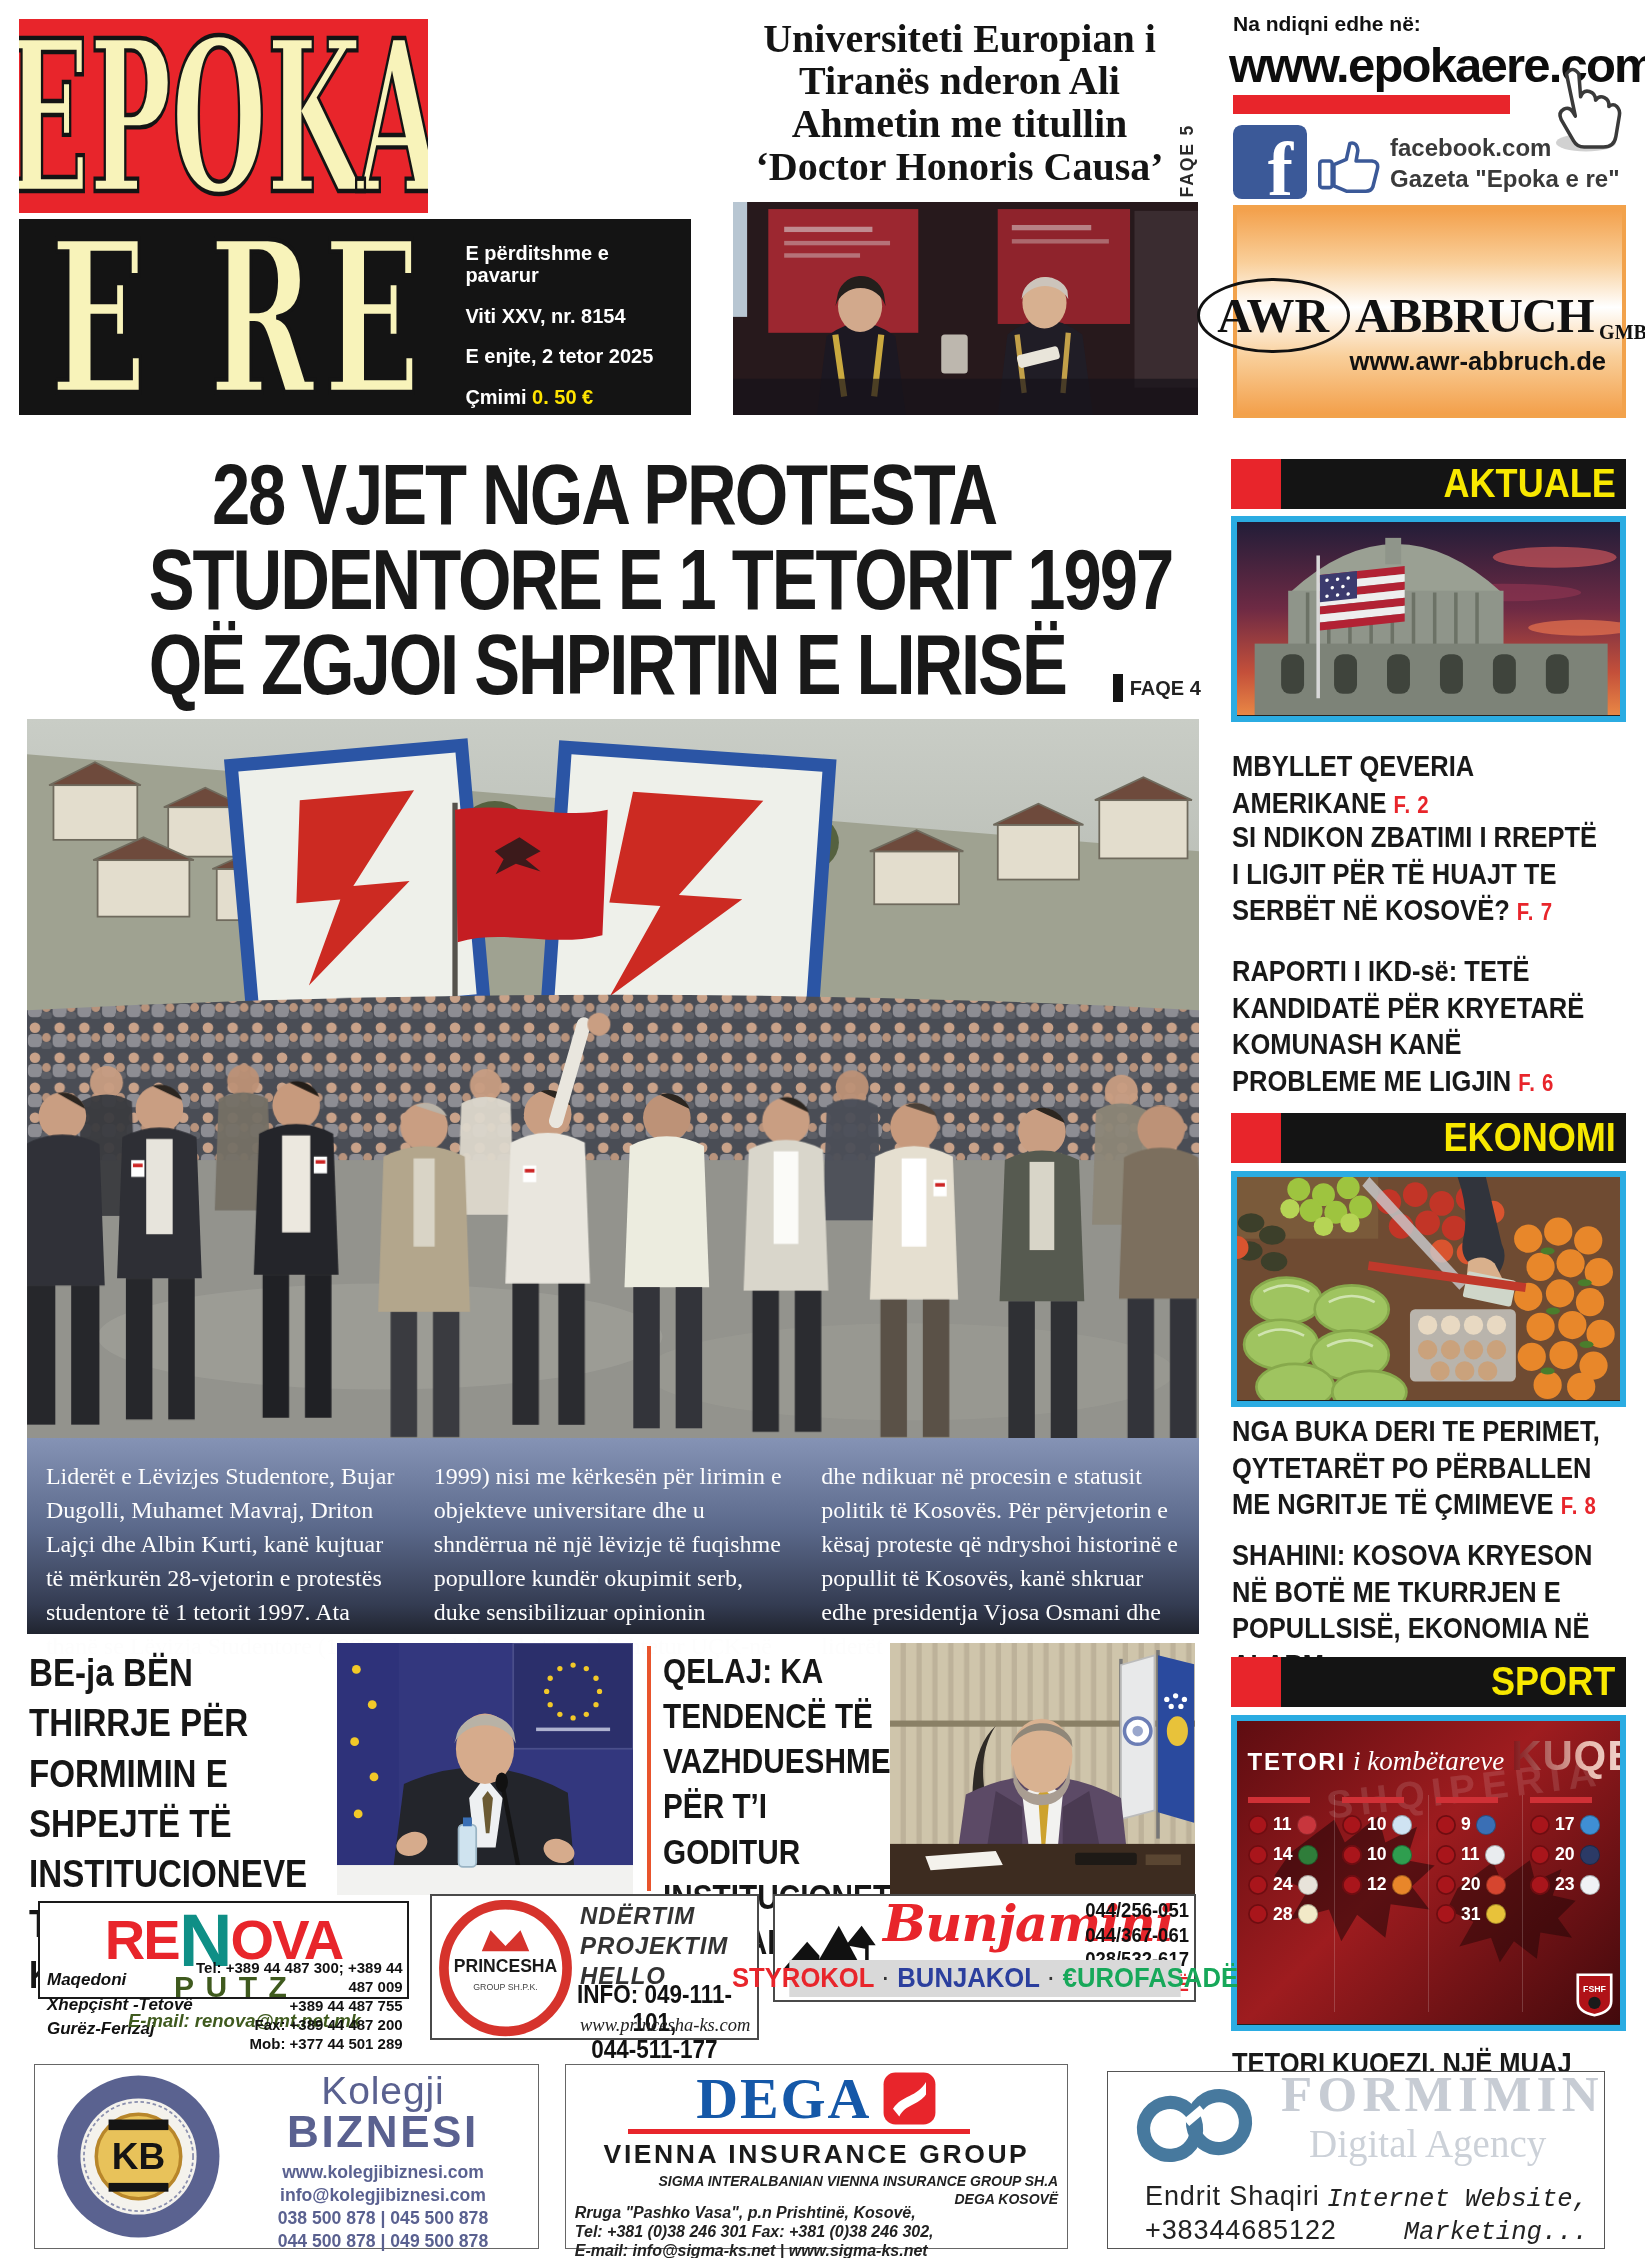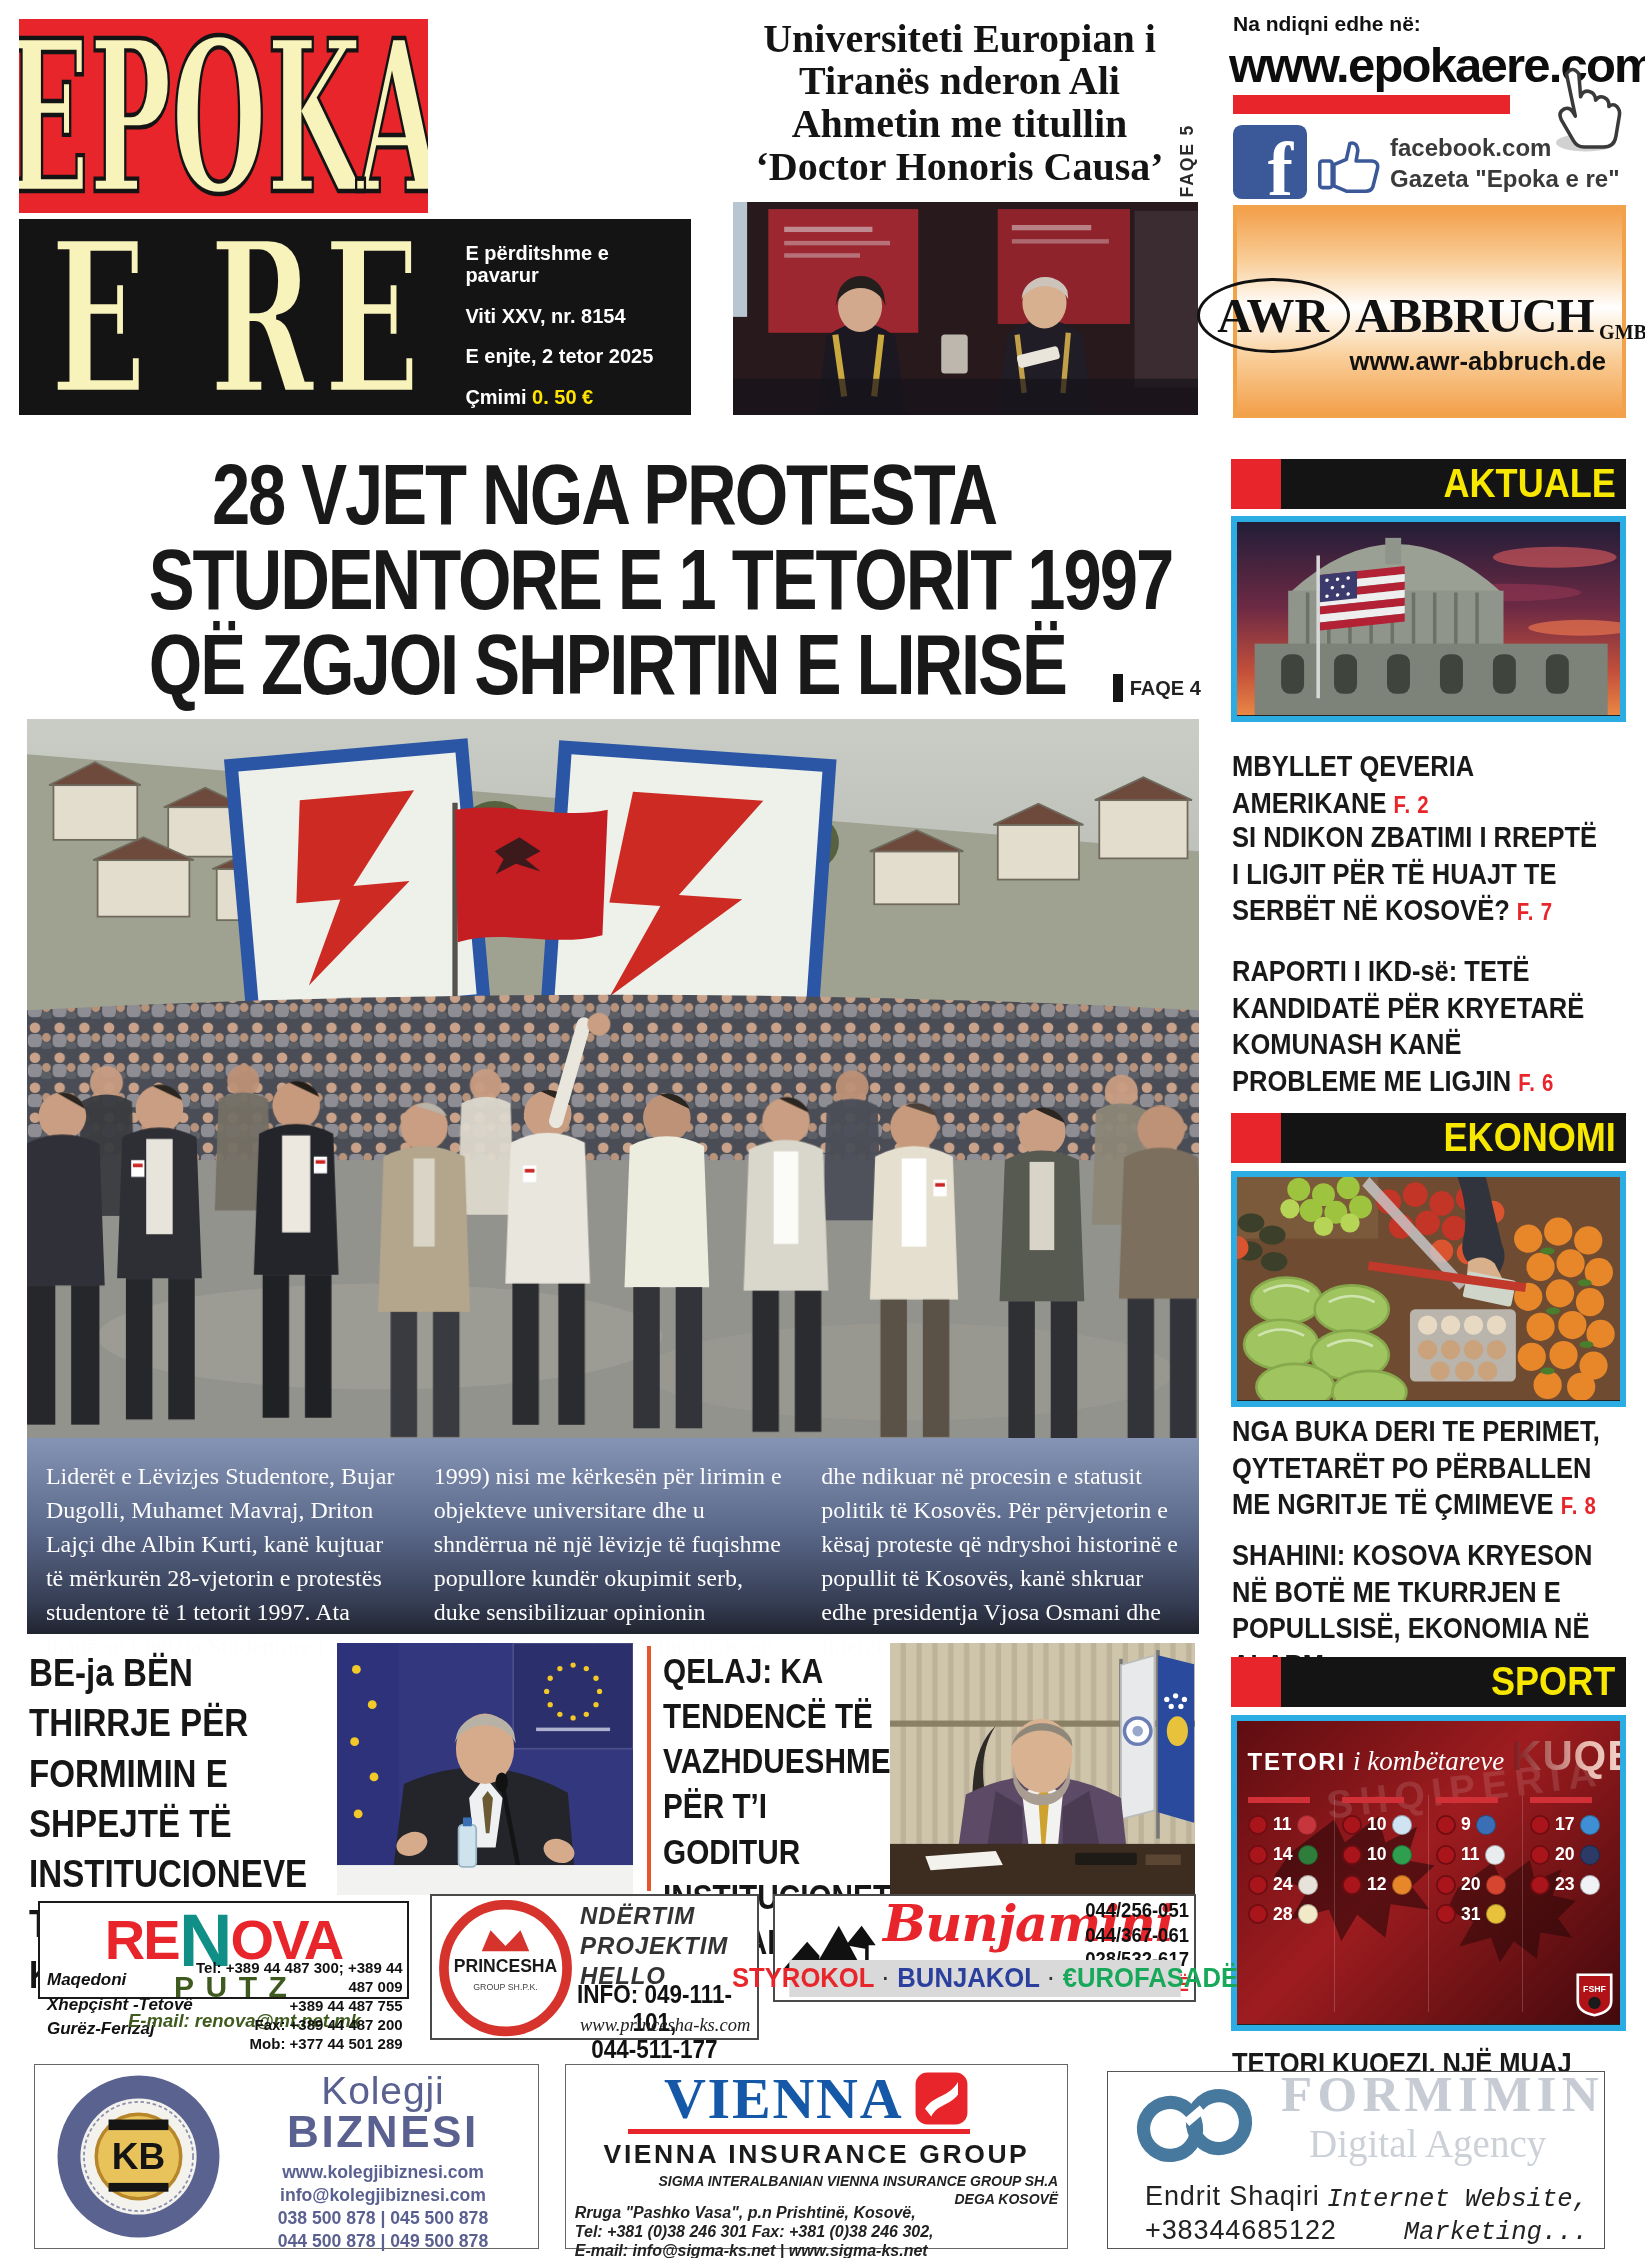--- a/index.html
+++ b/index.html
@@ -932,21 +932,21 @@
         <div>www.kolegjibiznesi.com</div>
         <div>info@kolegjibiznesi.com</div>
         <div>038 500 878 | 045 500 878</div>
         <div>044 500 878 | 049 500 878</div>
       </div>
     </div>
   </div>
 
   <div class="adbox sigma">
     <div class="sg-row">
-      <span class="sg-name">VIENNA</span>
+      <span class="sg-name">DEGA</span>
       <svg width="55" height="55" viewBox="0 0 70 70">
         <rect x="2" y="2" width="66" height="66" rx="15" fill="#e8252b"></rect>
         <path d="M14,48 C26,30 44,34 56,14 L56,30 C46,44 30,42 22,58 Z" fill="#fff"></path>
       </svg>
     </div>
     <div class="sg-rule"></div>
     <div class="sg-vig">VIENNA INSURANCE GROUP</div>
     <div class="sg-corp">
       <div>SIGMA INTERALBANIAN VIENNA INSURANCE GROUP SH.A</div>
       <div>DEGA KOSOVË</div>

